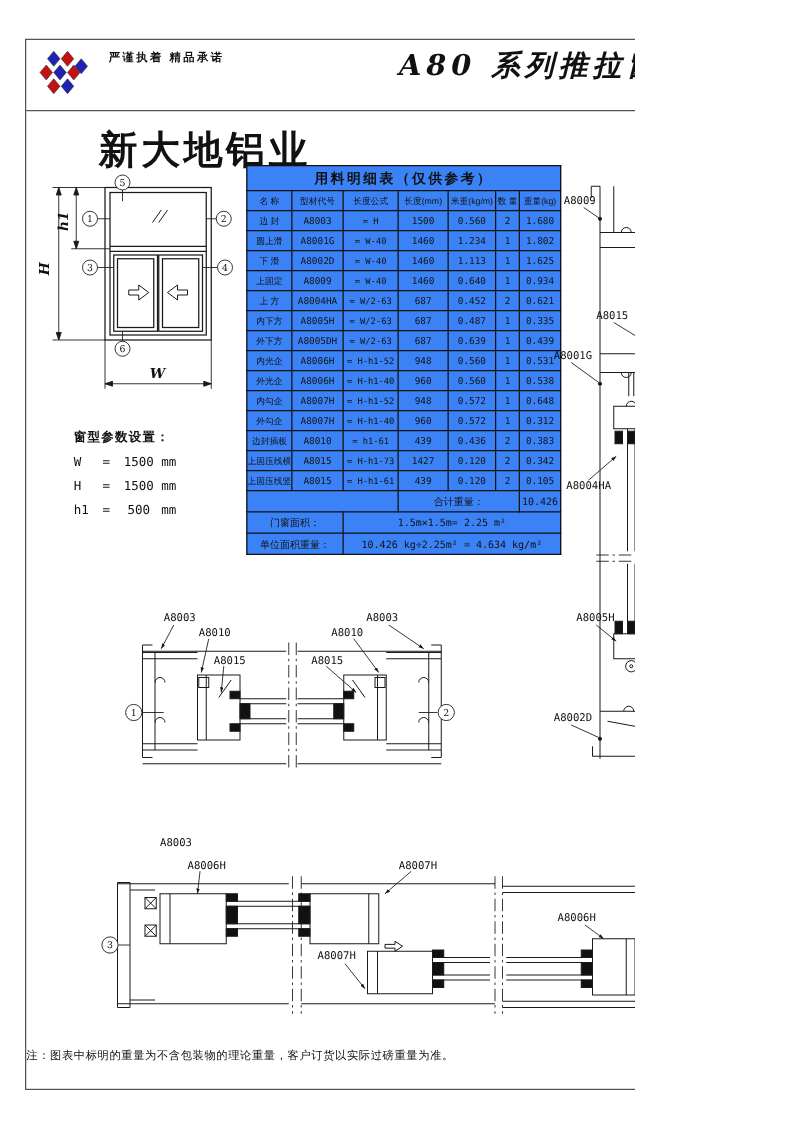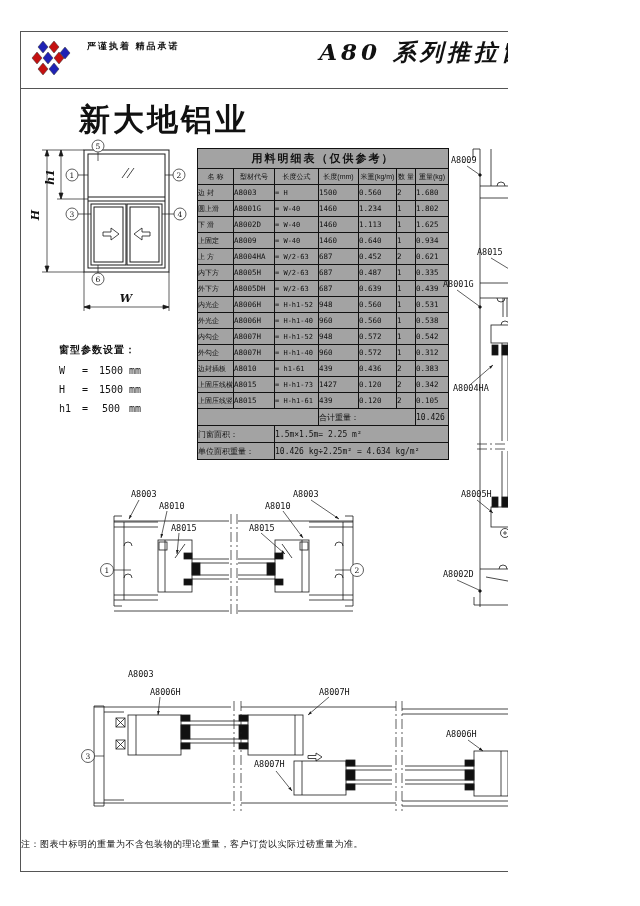--- a/index.html
+++ b/index.html
@@ -15,22 +15,22 @@
   .title-cn{position:absolute;right:10px;top:5px;font-size:23px;letter-spacing:4px;font-weight:600;
             font-style:italic;font-family:"DejaVu Serif",serif;}
   .title-en{position:absolute;right:10px;top:33px;font-size:10.5px;letter-spacing:.3px;}
   
   .params{position:absolute;left:38px;top:311px;width:130px;}
   .params .pt{font-size:10px;font-weight:bold;letter-spacing:1px;margin-bottom:4px;}
   .prow{display:flex;font-family:"DejaVu Sans Mono",monospace;font-size:10px;line-height:19px;}
   .prow .pn{width:18px;} .prow .pe{width:16px;text-align:center;} .prow .pv{width:36px;text-align:center;}
   .prow .pu{width:24px;}
   
-  .mat{position:absolute;left:176px;top:116px;border-collapse:collapse;table-layout:fixed;
-       font-size:7.5px;background:#a3a3a3;}
+  .mat{position:absolute;left:176px;top:100px;border-collapse:collapse;table-layout:fixed;
+       font-size:7.5px;text-align:center;background:#3b82f6;}
   .mat td,.mat th{border:1px solid #111;padding:0;height:15px;overflow:hidden;white-space:nowrap;font-weight:normal;}
   .mat .trow th{font-size:11px;font-weight:bold;letter-spacing:2px;height:19px;}
   .mat thead th{font-size:7px;}
   .mat .c0{font-size:7px;}
   .mat .c1,.mat .c2,.mat .c3,.mat .c4,.mat .c5,.mat .c6{font-family:"DejaVu Sans Mono",monospace;font-size:7.5px;}
   .mat .c2{font-size:7px;}
   .mat tr.sum td{height:16px;font-size:8px;}
   .mat td.mono{font-family:"DejaVu Sans Mono",monospace;}
   
   svg{position:absolute;}
@@ -267,21 +267,21 @@
             <td class="c5">1</td>
             <td class="c6">0.538</td>
           </tr>
           <tr>
             <td class="c0">内勾企</td>
             <td class="c1">A8007H</td>
             <td class="c2">= H-h1-52</td>
             <td class="c3">948</td>
             <td class="c4">0.572</td>
             <td class="c5">1</td>
-            <td class="c6">0.542</td>
+            <td class="c6">0.648</td>
           </tr>
           <tr>
             <td class="c0">外勾企</td>
             <td class="c1">A8007H</td>
             <td class="c2">= H-h1-40</td>
             <td class="c3">960</td>
             <td class="c4">0.572</td>
             <td class="c5">1</td>
             <td class="c6">0.312</td>
           </tr>

